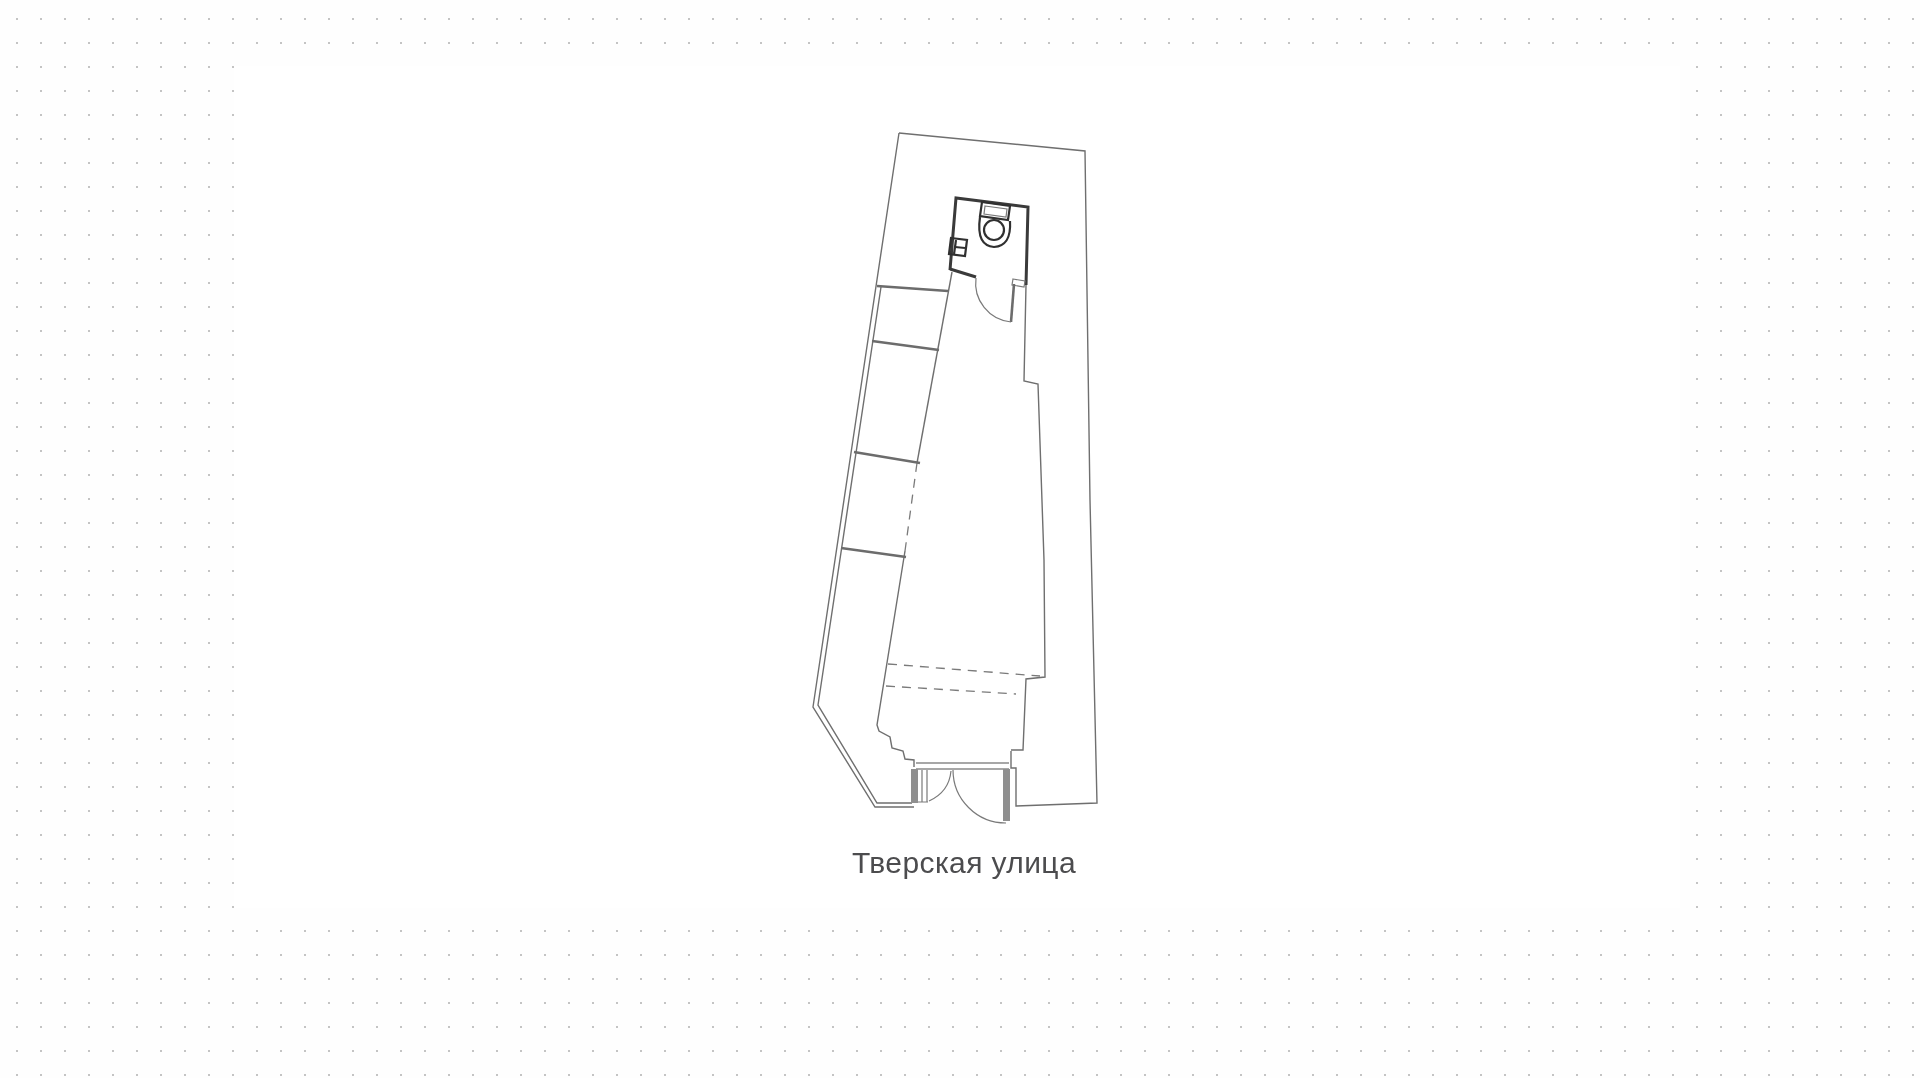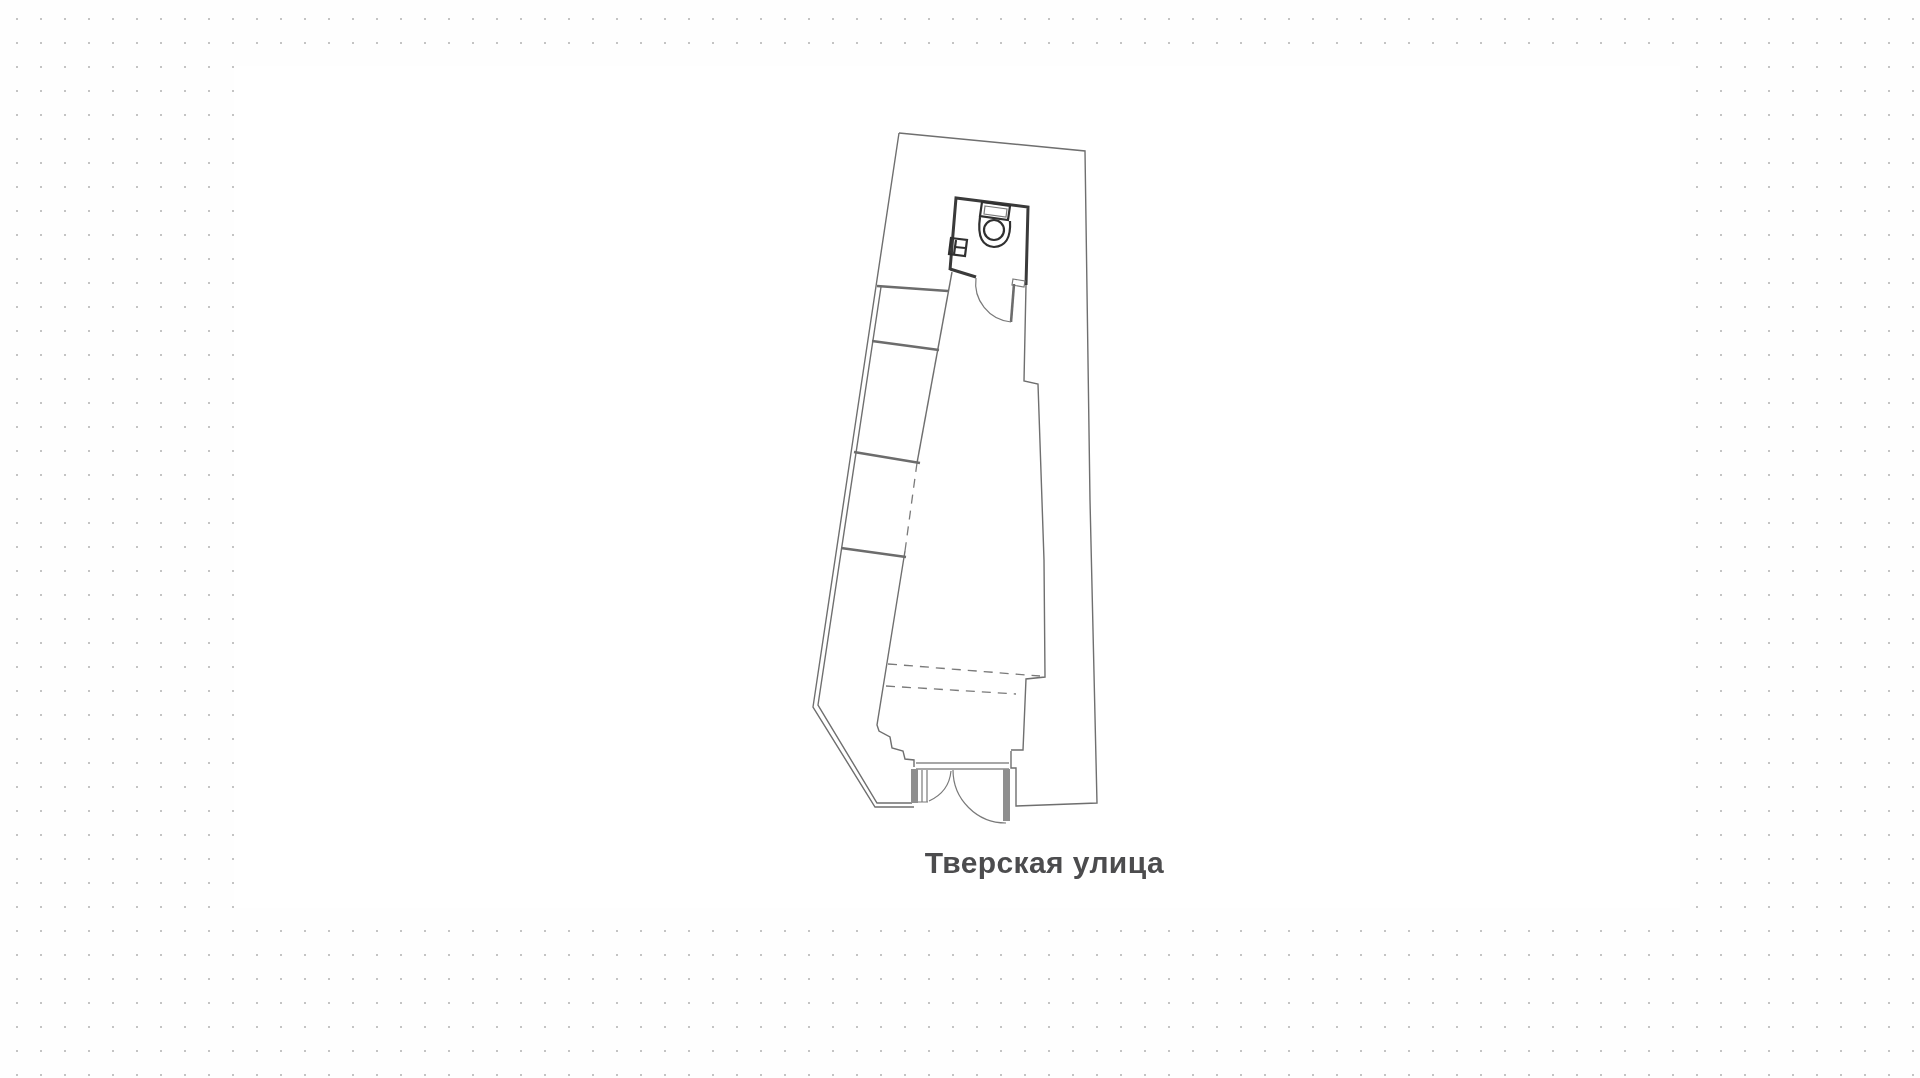--- a/index.html
+++ b/index.html
@@ -30,24 +30,24 @@
   .plan-svg {
     position: absolute;
     left: 0; top: 0;
     width: 1920px; height: 1078px;
   }
   .street-label {
     position: absolute;
     left: 764px;
     top: 846px;
     width: 400px;
-    text-align: right;
+    text-align: center;
     font-size: 30px;
     line-height: 34px;
-    font-weight: 700;
+    font-weight: 400;
     letter-spacing: 0.4px;
     color: #4c4c4e;
   }
   
   .ln      { fill: none; stroke: #6f6f6f; stroke-width: 1.4; stroke-linejoin: miter; }
   .ln-thin { fill: none; stroke: #7a7a7a; stroke-width: 1.2; }
   .ln-mid  { fill: none; stroke: #6c6c6c; stroke-width: 2.6; }
   .ln-wall { fill: none; stroke: #3a3a3a; stroke-width: 3;   }
   .ln-fix  { fill: none; stroke: #303030; stroke-width: 2.2; }
   .ln-dash { fill: none; stroke: #7a7a7a; stroke-width: 1.3; stroke-dasharray: 9 7; }

